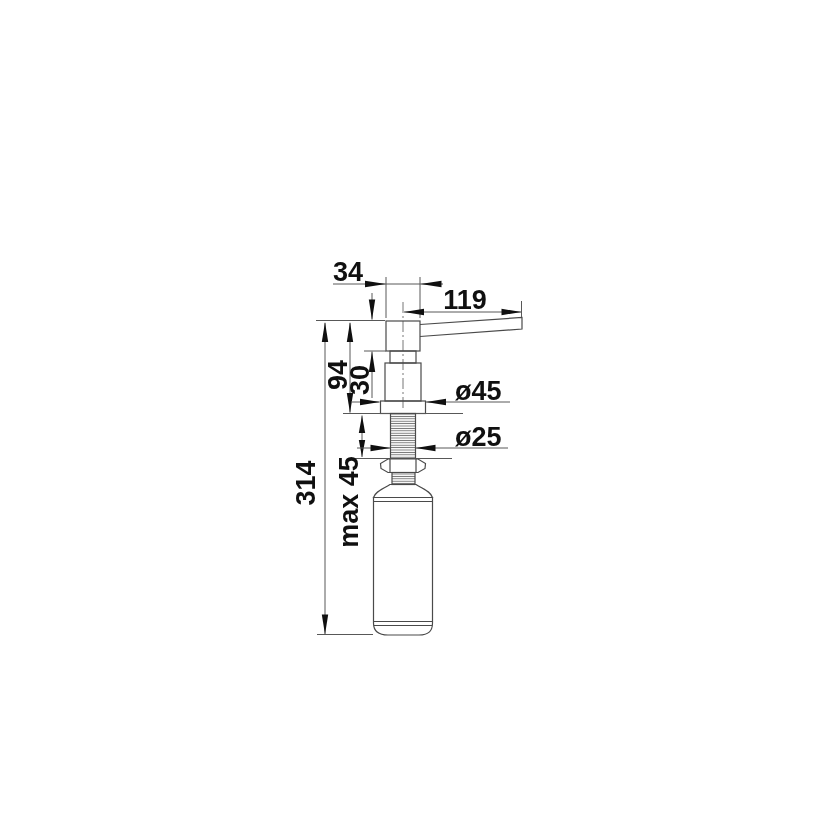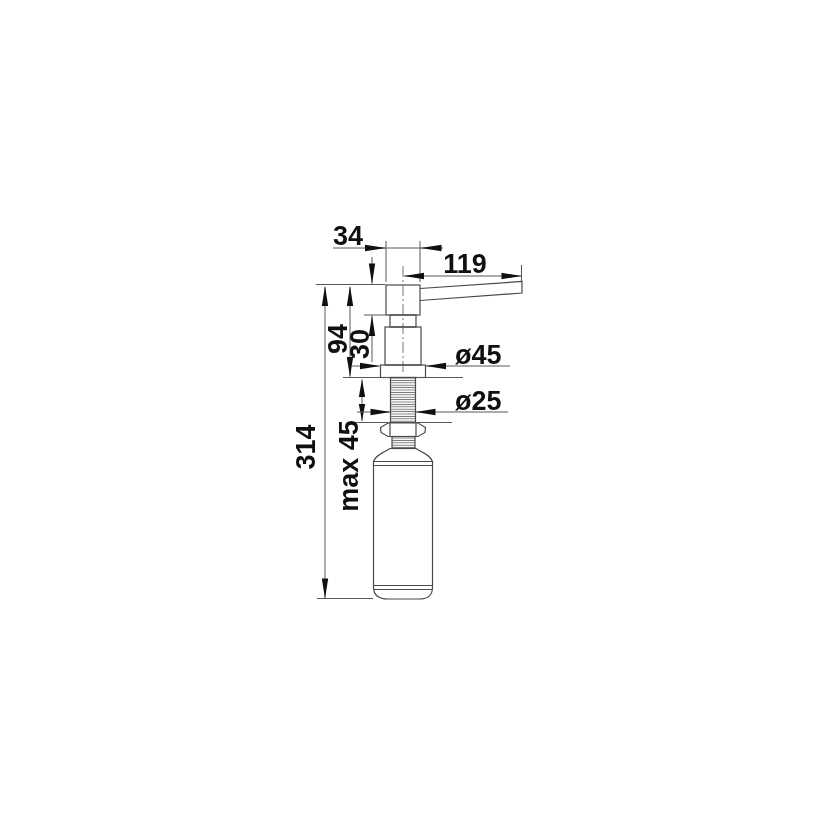--- a/index.html
+++ b/index.html
@@ -1,17 +1,17 @@
 <!DOCTYPE html>
 <html style="--background: #ffffff; --line: #4a4a4a; --dim-line: #585858; --text: #101010;"><head>
 <meta charset="utf-8">
 <style>
   html,body{margin:0;padding:0;background:var(--background,#fff);}
   .stage{position:relative;width:830px;height:710px;background:var(--background,#fff);overflow:hidden;
-         font-family:"Liberation Sans",sans-serif;}
+         font-family:"Liberation Sans",sans-serif;margin-top:36px;}
   svg{position:absolute;left:0;top:0;}
   .obj{stroke:var(--line,#4a4a4a);stroke-width:1.2;fill:none;}
   .obj-fill{stroke:var(--line,#4a4a4a);stroke-width:1.2;fill:#fff;}
   .thread{stroke:var(--line,#4a4a4a);stroke-width:1.2;fill:url(#hatch);}
   .dim{stroke:var(--dim-line,#555);stroke-width:1;fill:none;}
   .ext{stroke:var(--dim-line,#666);stroke-width:1;fill:none;}
   .arr{fill:var(--text,#111);stroke:none;}
   .cl{stroke:#777;stroke-width:1;fill:none;stroke-dasharray:11 3 2 3;}
   text{fill:var(--text,#111);font-weight:bold;font-size:27px;font-family:"Liberation Sans",sans-serif;}
 </style>

